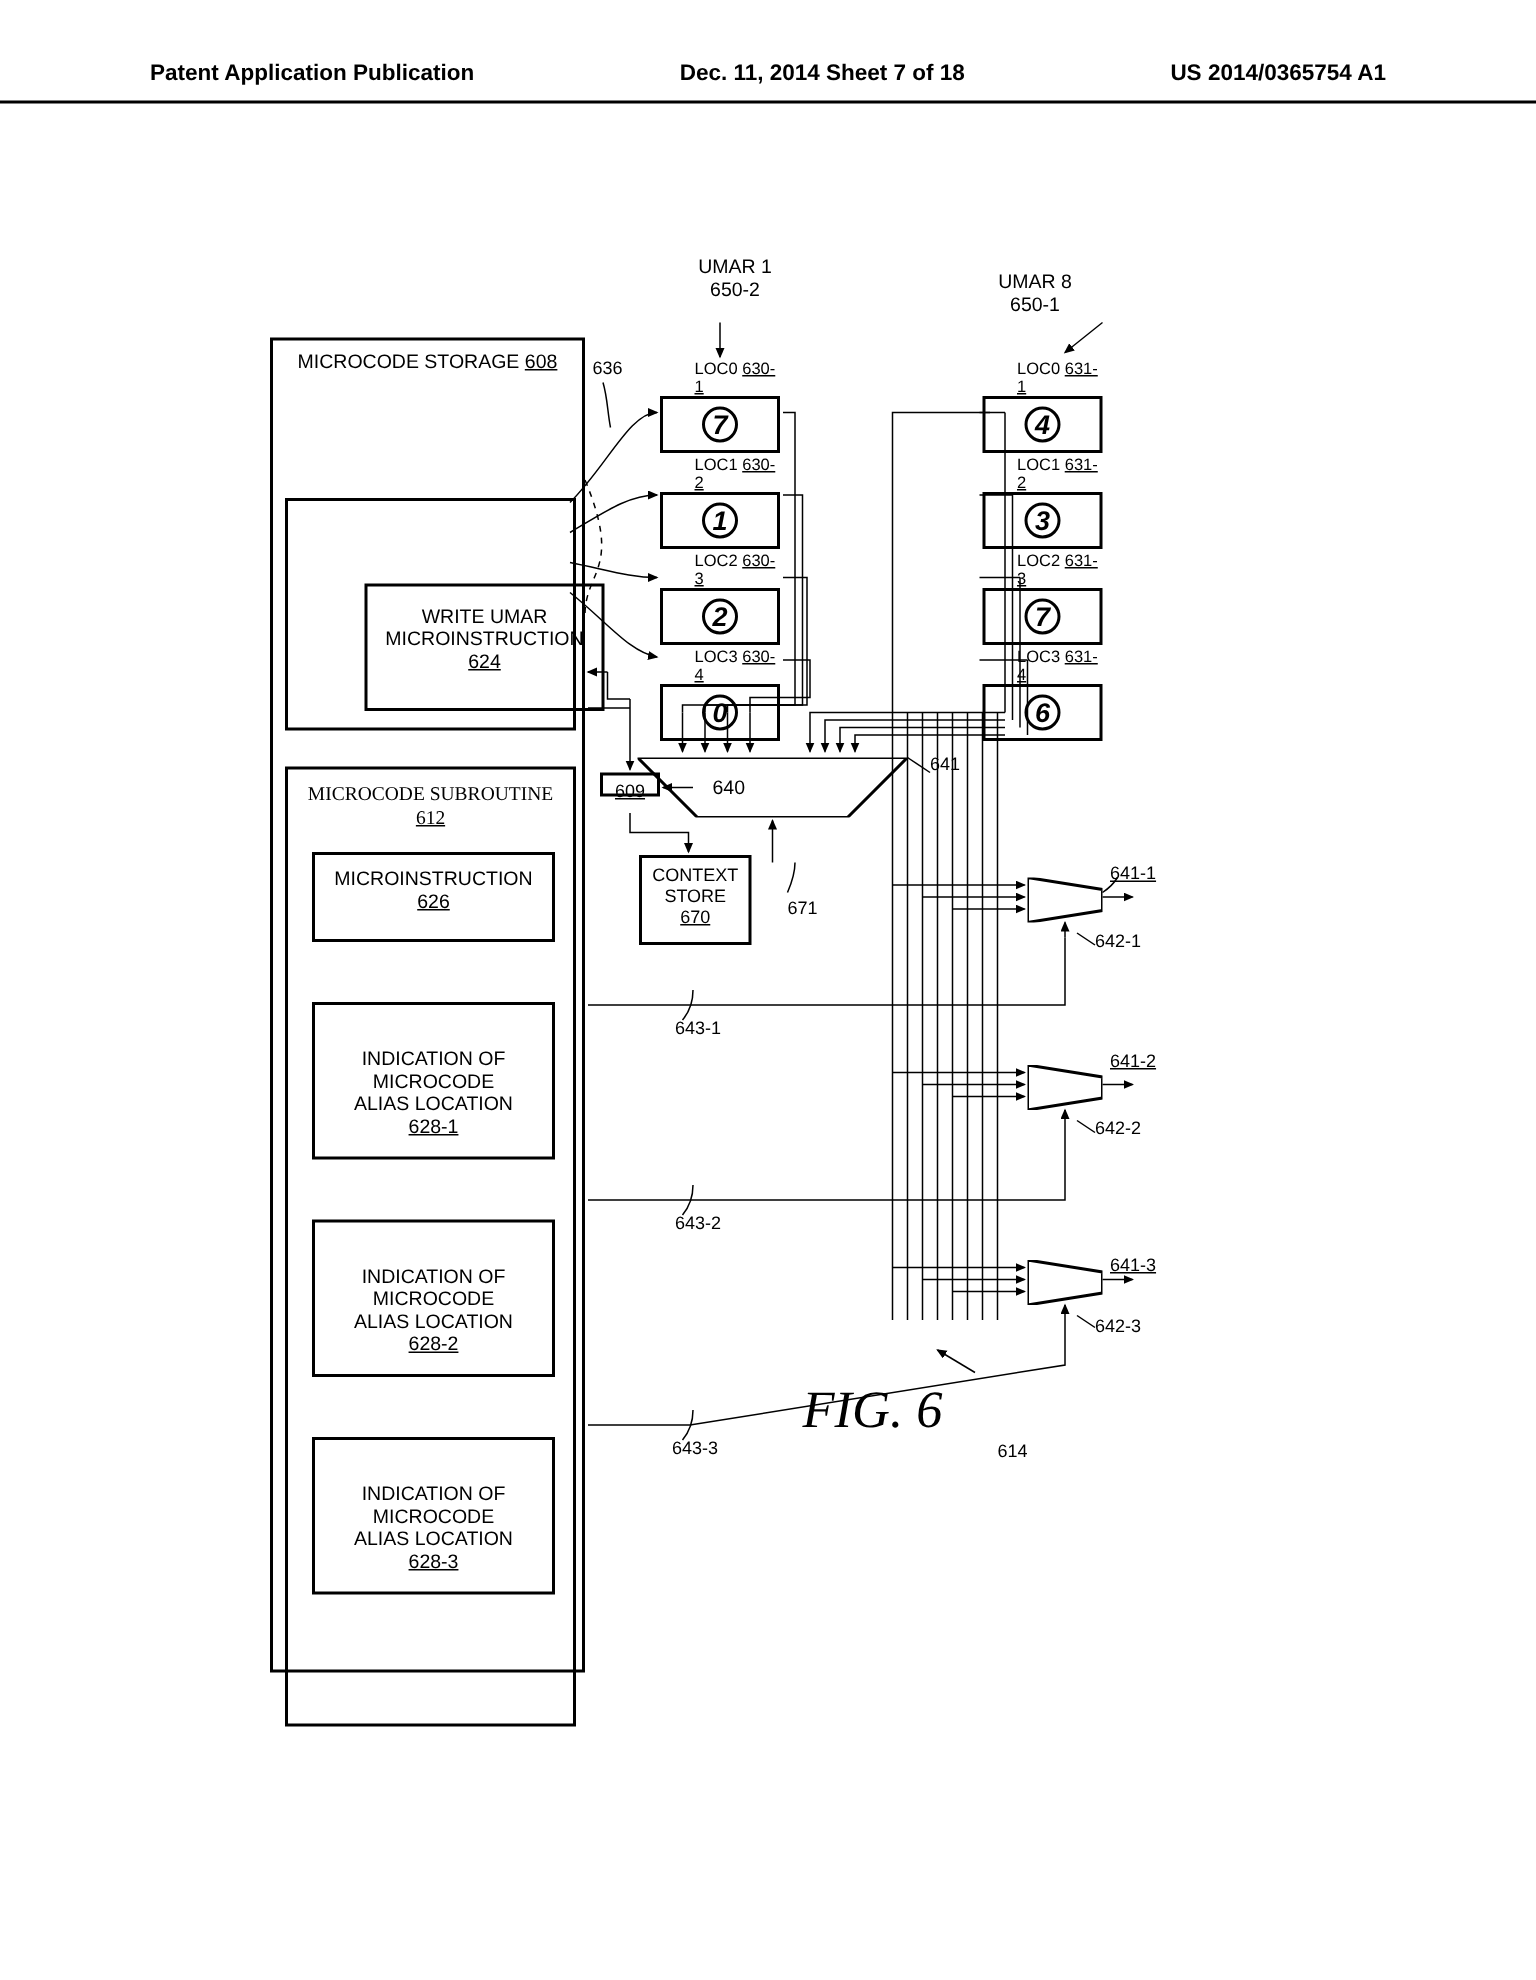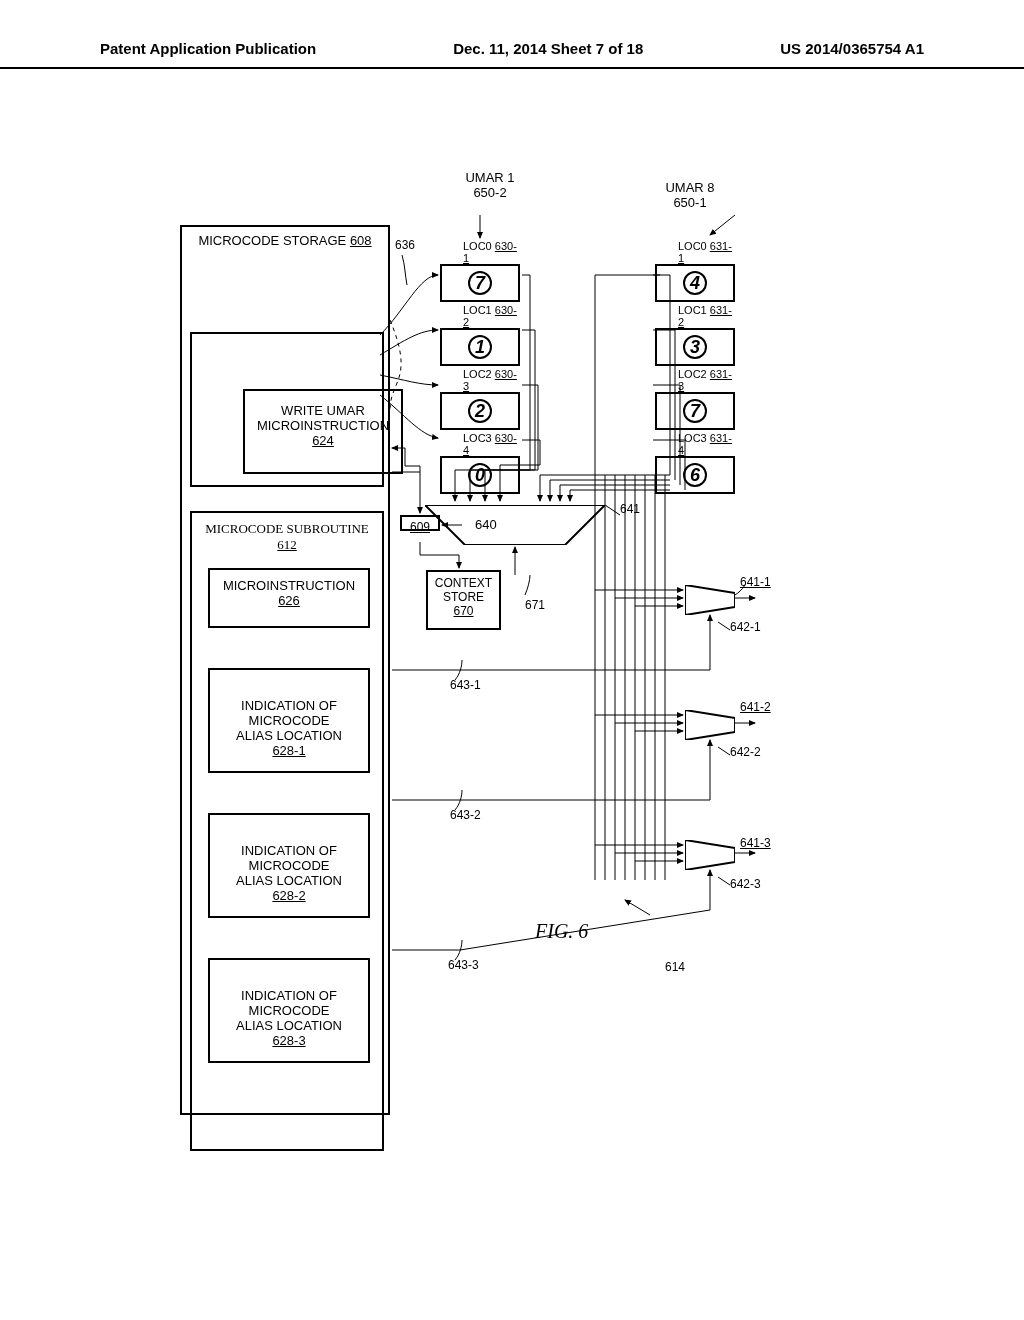--- a/index.html
+++ b/index.html
@@ -55,21 +55,21 @@
   
   
   .small-mux { position: absolute; width: 50px; height: 30px; }
   .small-mux svg { width: 100%; height: 100%; }
   .mux641-1 { top: 405px; left: 505px; }
   .mux641-2 { top: 530px; left: 505px; }
   .mux641-3 { top: 660px; left: 505px; }
   
   
   .ref { position: absolute; font-size: 12px; }
-  .figlabel { position: absolute; font-size: 20px; font-style: italic; font-family: 'Times New Roman', serif; }
+  .figlabel { position: absolute; font-size: 35px; font-style: italic; font-family: 'Times New Roman', serif; }
   
   
   .wires { position: absolute; top: 0; left: 0; width: 620px; height: 960px; pointer-events: none; }
 </style>
 </head>
 <body>
 
 <div class="header">
   <span>Patent Application Publication</span>
   <span>Dec. 11, 2014 Sheet 7 of 18</span>

